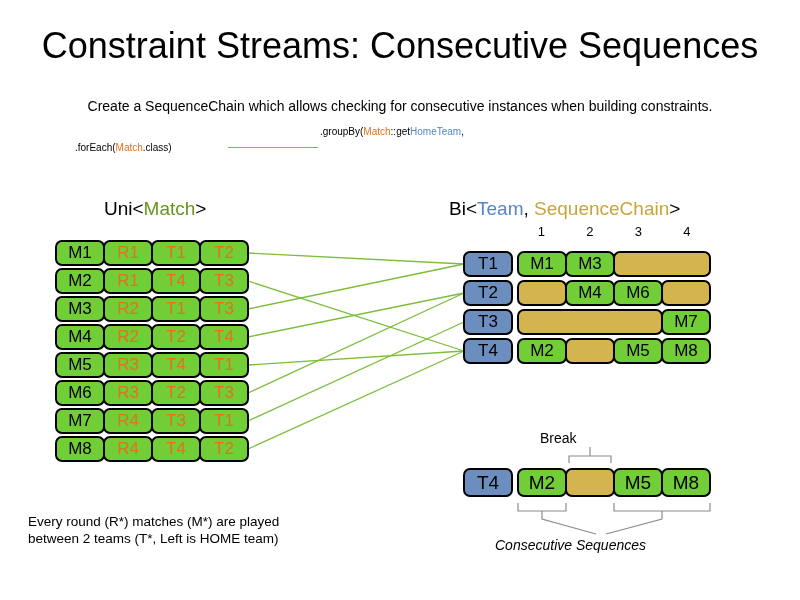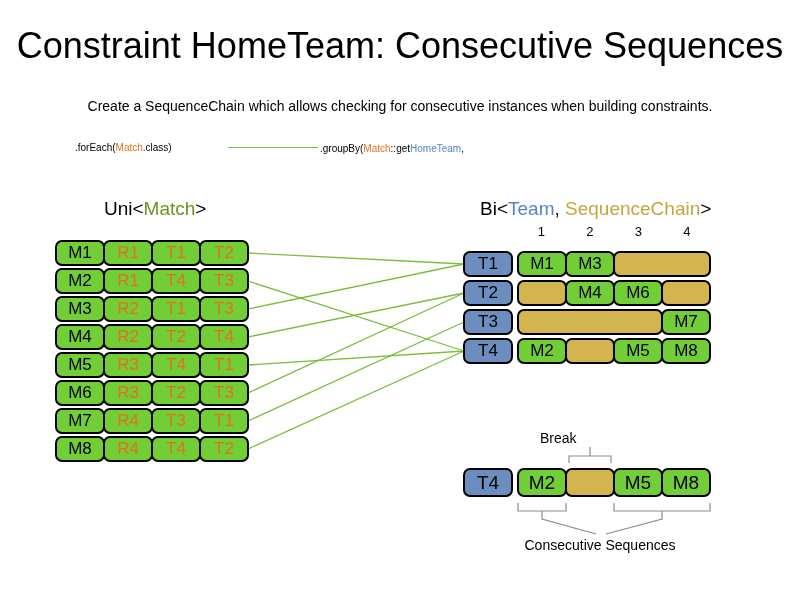--- a/index.html
+++ b/index.html
@@ -10,30 +10,30 @@
   *{margin:0;padding:0;box-sizing:border-box;}
   body{width:800px;height:600px;background:#fff;font-family:"Liberation Sans",sans-serif;color:#000;overflow:hidden;}
   #page{position:relative;width:800px;height:600px;}
   #connector-svg,#annot-svg{position:absolute;left:0;top:0;width:800px;height:600px;pointer-events:none;z-index:1;}
   #connector-svg line{stroke:var(--line-green);stroke-width:1.3;}
   #annot-svg path{stroke:var(--bracket-gray);stroke-width:1.2;fill:none;}
   #title{position:absolute;top:26px;left:0;width:100%;text-align:center;font-size:36px;line-height:1.1;}
   #subtitle{position:absolute;top:82px;left:0;width:100%;text-align:center;font-size:14px;margin-top:16px;}
   .code{position:absolute;font-size:10px;line-height:15px;white-space:nowrap;}
   #code-foreach{left:75px;top:140px;}
-  #code-groupby{left:320px;top:141px;}
+  #code-groupby{left:320px;top:124px;}
   #code-groupby .indent2{padding-left:35px;}
   #code-line{position:absolute;left:228px;top:147px;width:90px;border-top:1.3px solid var(--line-green);}
   .orange{color:var(--orange-text);}
   .bluetext{color:var(--blue-text);}
   .goldtext{color:var(--gold-text);}
   .greentext{color:var(--green-text);}
   .hdr{position:absolute;font-size:19px;white-space:nowrap;}
   #uni-header{left:104px;top:198px;}
-  #bi-header{left:480px;top:198px;}
+  #bi-header{left:449px;top:198px;}
   .cell{border:2px solid #000;border-radius:7px;background:var(--match-green);
         display:flex;align-items:center;justify-content:center;font-size:17px;}
   #uni-table{position:absolute;left:55px;top:240px;z-index:2;}
   .lrow{display:flex;margin-bottom:2px;}
   .lrow .cell{width:50px;height:26px;}
   .lrow .cell + .cell{margin-left:-2px;}
   .lrow .cell.o{color:var(--orange-text);}
   #bi-cols{position:absolute;left:517px;top:224px;width:194px;display:flex;font-size:13px;z-index:2;}
   #bi-cols span{flex:1;text-align:center;}
   #bi-grid{position:absolute;left:463px;top:251px;z-index:2;}
@@ -42,21 +42,21 @@
   .bar{display:flex;}
   .bar .seg{height:26px;}
   .bar .seg + .seg{margin-left:-2px;}
   .seg-gap{background:var(--gap-tan);}
   .s1{width:50px;} .s2{width:98px;} .s3{width:146px;}
   #break-row{position:absolute;left:463px;top:468px;z-index:2;display:flex;}
   #break-row .cell{height:29px;font-size:19px;}
   #break-row .team-cell{width:50px;}
   #break-row .seg{width:50px;height:29px;}
   #break-label{position:absolute;left:540px;top:430px;width:100px;text-align:left;font-size:14px;z-index:2;}
-  #consec-label{position:absolute;left:495px;top:537px;width:210px;text-align:center;font-size:14px;z-index:2;}
+  #consec-label{position:absolute;left:495px;top:537px;width:210px;text-align:left;font-size:14px;z-index:2;font-style:italic;}
   #footnote{position:absolute;left:28px;top:513px;font-size:13.5px;line-height:17px;}
 </style>
 </head>
 <body>
 
 <div id="page">
 
   <svg id="connector-svg">
       <line x1="248" y1="253" x2="464" y2="264"></line>
       <line x1="248" y1="309" x2="464" y2="264"></line>
@@ -67,21 +67,21 @@
       <line x1="248" y1="365" x2="464" y2="351"></line>
       <line x1="248" y1="449" x2="464" y2="351"></line>
     </svg>
 
   <svg id="annot-svg">
     <path d="M569,463 L569,456 L611,456 L611,463 M590,456 L590,447"></path>
     <path d="M518,503 L518,511 L566,511 L566,503 M542,511 L542,519 L596,534"></path>
     <path d="M614,503 L614,511 L710,511 L710,503 M662,511 L662,519 L606,534"></path>
   </svg>
 
-  <div id="title">Constraint HomeTeam: Consecutive Sequences</div>
+  <div id="title">Constraint Streams: Consecutive Sequences</div>
   <div id="subtitle">Create a SequenceChain which allows checking for consecutive instances when building constraints.</div>
 
   <div id="code-foreach" class="code"><span>.forEach(</span><span class="orange">Match</span><span>.class)</span></div>
 
   <div id="code-line"></div>
 
   <div id="code-groupby" class="code">
     <div><span>.groupBy(</span><span class="orange">Match</span><span>::get</span><span class="bluetext">HomeTeam</span><span>,</span></div>
   </div>
 
@@ -190,14 +190,18 @@
     <div class="bar">
       <div class="cell seg seg-match">M2</div>
       <div class="cell seg seg-gap"></div>
       <div class="cell seg seg-match">M5</div>
       <div class="cell seg seg-match">M8</div>
     </div>
   </div>
 
   <div id="consec-label">Consecutive Sequences</div>
 
+  <div id="footnote">
+    <div>Every round (R*) matches (M*) are played</div>
+    <div>between 2 teams (T*, Left is HOME team)</div>
+  </div>
 
 </div>
 
 </body></html>

